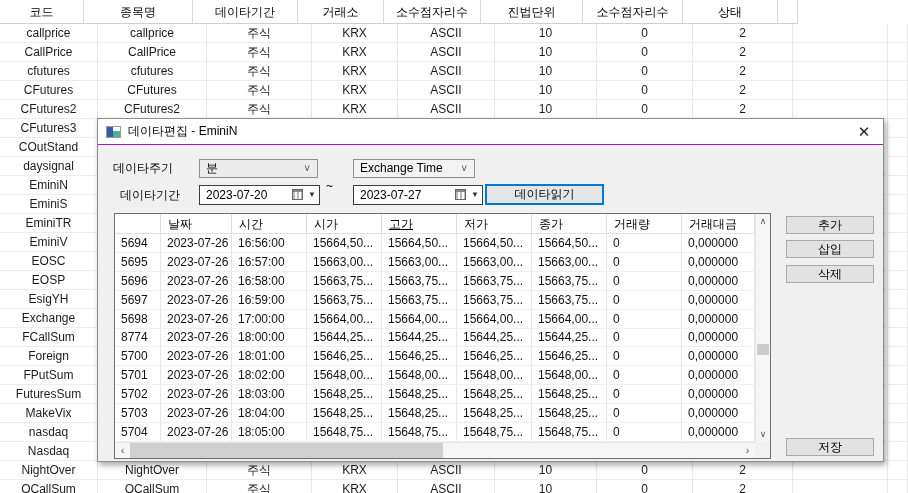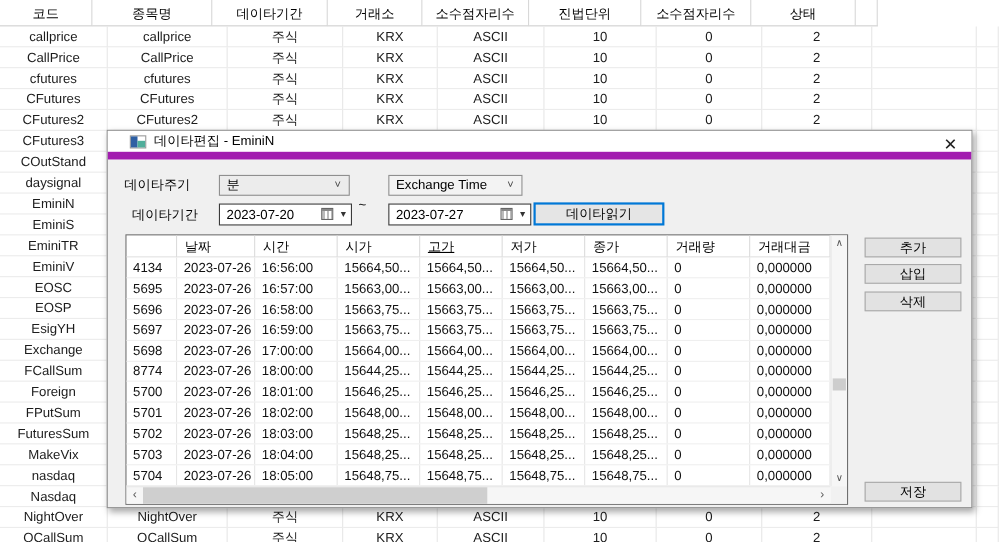--- a/index.html
+++ b/index.html
@@ -11,22 +11,22 @@
   .bg-row { display:flex; width:908px; }
   .bg-row.hdr { height:24px; line-height:24px; }
   .bg-row.body { height:19px; line-height:19px; }
   .bg-cell { flex:0 0 auto; text-align:center; white-space:nowrap; overflow:hidden;
     border-right:1px solid #e7e7e7; border-bottom:1px solid #ececec; }
   .bg-row.hdr .bg-cell { border-right:1px solid #d8d8d8; border-bottom:1px solid #cfcfcf; color:#000; }
 
   
   .dialog { position:absolute; left:97px; top:118px; width:787px; height:344px;
     background:#f0f0f0; border:1px solid #8f8f8f; box-shadow:2px 3px 6px rgba(0,0,0,.35); z-index:10; }
-  .titlebar { position:relative; height:26px; background:#fff; border-bottom:7px solid #a21caf;
-    display:flex; align-items:center; padding-left:20px; }
+  .titlebar { position:relative; height:26px; background:#fff; border-bottom:1px solid #a21caf;
+    display:flex; align-items:center; padding-left:8px; }
   .app-icon { position:relative; width:15px; height:12px; margin-right:7px; border:1px solid #9a9a9a; background:#fff; }
   .app-icon .p1 { position:absolute; left:0; top:0; width:6px; height:10px; background:#2e5fa3; }
   .app-icon .p2 { position:absolute; left:6px; top:4px; width:7px; height:6px; background:#4fae9b; }
   .title-text { font-size:12px; color:#000; }
   .close-btn { position:absolute; right:8px; top:2px; width:22px; height:22px; text-align:center;
     line-height:22px; font-size:15px; color:#222; cursor:default; }
 
   .dlg-label { position:absolute; height:19px; line-height:19px; color:#000; }
 
   .combo { position:absolute; height:19px; background:#ececec; border:1px solid #8f8f8f;
@@ -429,21 +429,21 @@
         <div class="g-hcell" style="width: 75px;">시간</div>
         <div class="g-hcell" style="width: 75px;">시가</div>
         <div class="g-hcell" style="width: 75px; text-decoration: underline;">고가</div>
         <div class="g-hcell" style="width: 75px;">저가</div>
         <div class="g-hcell" style="width: 75px;">종가</div>
         <div class="g-hcell" style="width: 75px;">거래량</div>
         <div class="g-hcell last-flex" style="width: 0px;">거래대금</div>
       </div>
     <div class="g-rows">
         <div class="g-row">
-          <div class="g-cell" style="width: 46px;">4134</div>
+          <div class="g-cell" style="width: 46px;">5694</div>
           <div class="g-cell" style="width: 71px;">2023-07-26</div>
           <div class="g-cell" style="width: 75px;">16:56:00</div>
           <div class="g-cell" style="width: 75px;">15664,50...</div>
           <div class="g-cell" style="width: 75px;">15664,50...</div>
           <div class="g-cell" style="width: 75px;">15664,50...</div>
           <div class="g-cell" style="width: 75px;">15664,50...</div>
           <div class="g-cell" style="width: 75px;">0</div>
           <div class="g-cell last-flex" style="width: 0px;">0,000000</div>
         </div>
         <div class="g-row">

